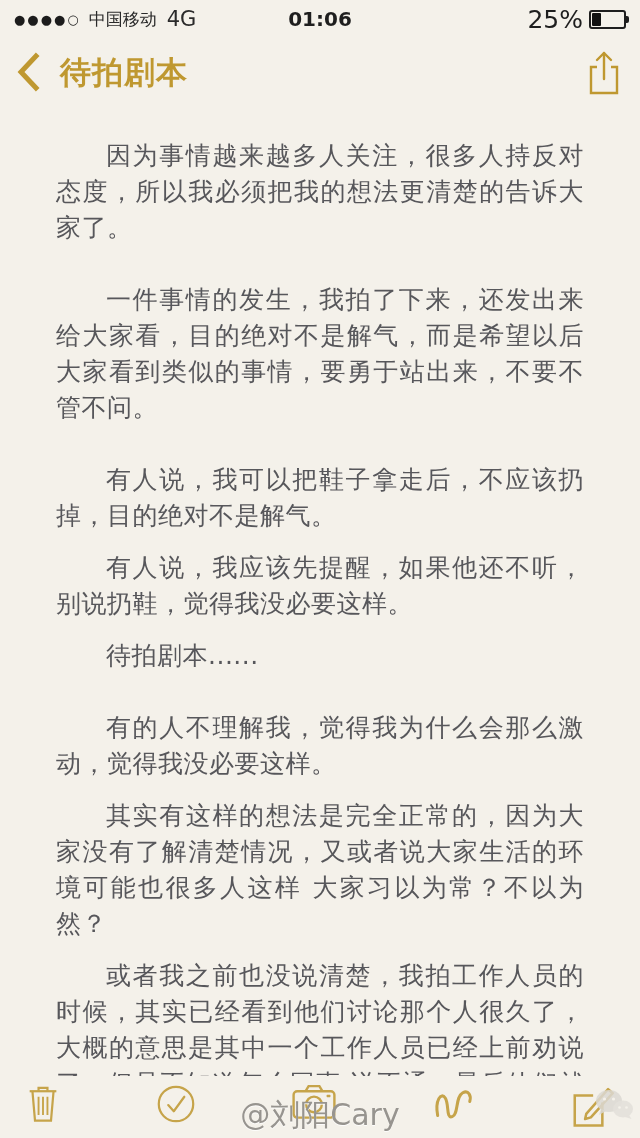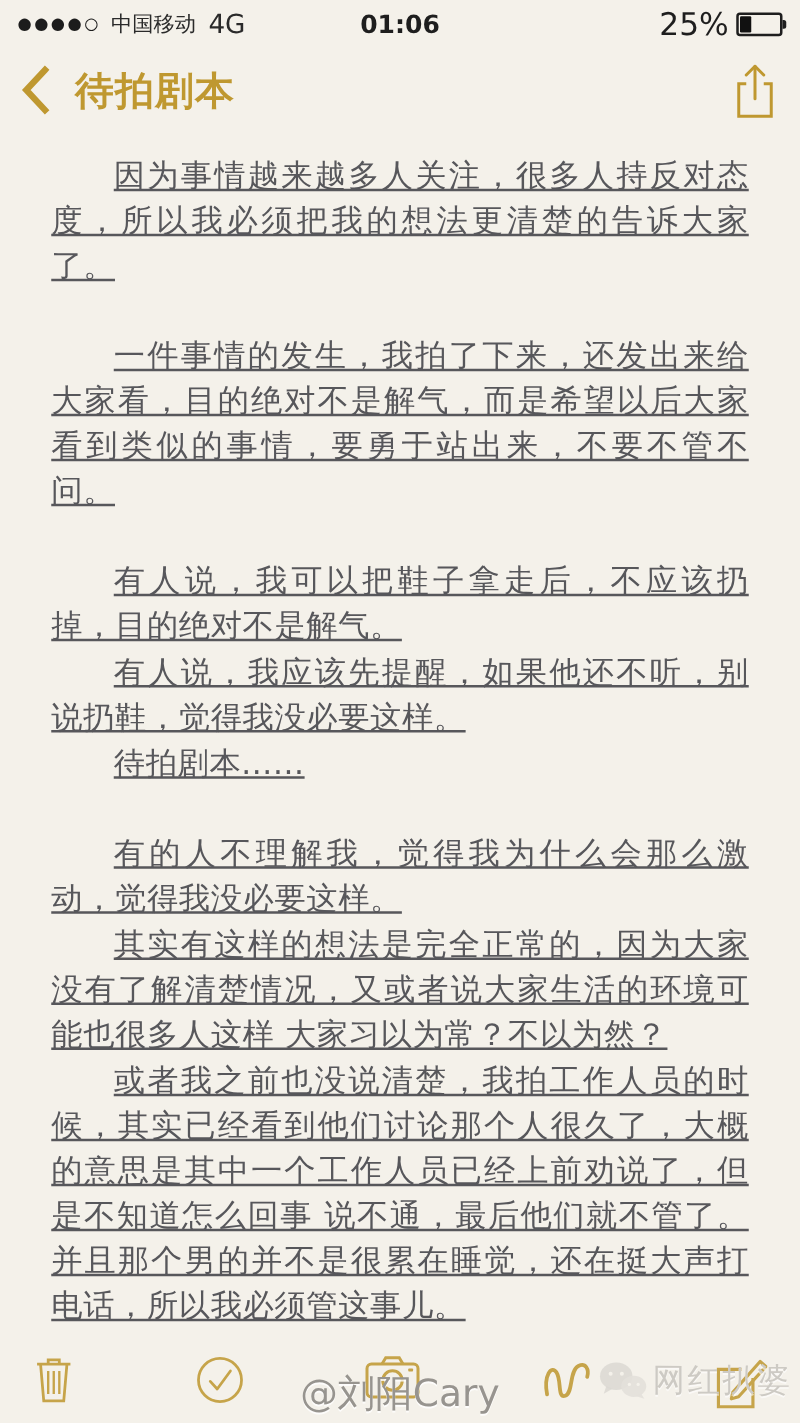--- a/index.html
+++ b/index.html
@@ -42,21 +42,21 @@
   .back-chevron{flex:0 0 auto;}
   .nav-title{font-size:31px;font-weight:600;color:#bf9830;letter-spacing:1px;}
   .share-button{margin-left:auto;cursor:pointer;display:flex;align-items:center;}
   
   .note-body{
     position:absolute;top:116px;left:0;right:0;bottom:62px;
     padding:6px 40px 0 40px;box-sizing:border-box;overflow:hidden;
     color:#57575b;font-size:25px;line-height:36px;
     text-align:justify;letter-spacing:0.5px;
   }
-  .note-body p{margin:1px;text-indent:2em;text-decoration:underline;}
+  .note-body p{margin:16px;text-indent:2em;}
   .note-body p.gap{margin-top:36px;}
   
   .toolbar{
     position:absolute;left:0;right:0;bottom:0;height:62px;
     display:flex;align-items:flex-start;justify-content:space-between;
     padding:8px 26px 0 26px;box-sizing:border-box;
   }
   .tool-button{cursor:pointer;line-height:0;}
   .watermark-center{
     position:absolute;left:0;right:0;bottom:2px;text-align:center;
@@ -174,14 +174,13 @@
       <ellipse cx="15" cy="13" rx="13" ry="11" fill="#dbd8d2" opacity="0.85"></ellipse>
       <path d="M7 21 L5 27 L12 23 Z" fill="#dbd8d2" opacity="0.85"></path>
       <ellipse cx="29" cy="21" rx="10" ry="8.5" fill="#e3e0da" opacity="0.9"></ellipse>
       <path d="M35 27 L37.5 31 L31 29 Z" fill="#e3e0da" opacity="0.9"></path>
       <circle cx="10.5" cy="11" r="1.6" fill="#f4f1ea"></circle>
       <circle cx="19.5" cy="11" r="1.6" fill="#f4f1ea"></circle>
       <circle cx="25.5" cy="19.5" r="1.3" fill="#f4f1ea"></circle>
       <circle cx="32.5" cy="19.5" r="1.3" fill="#f4f1ea"></circle>
     </svg>
   </span>
-  <span>网红扒婆</span>
 </div>
 
 </body></html>

